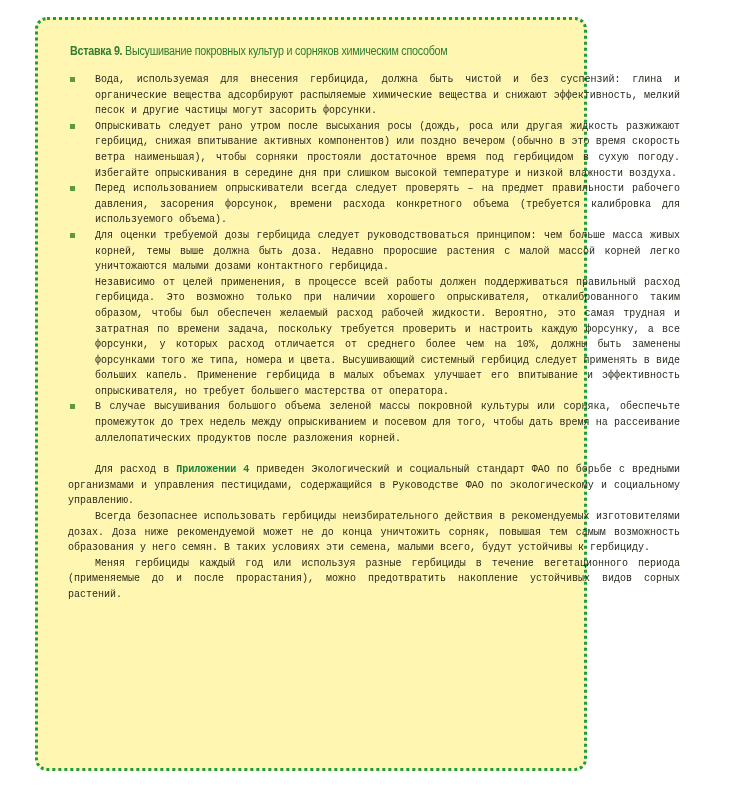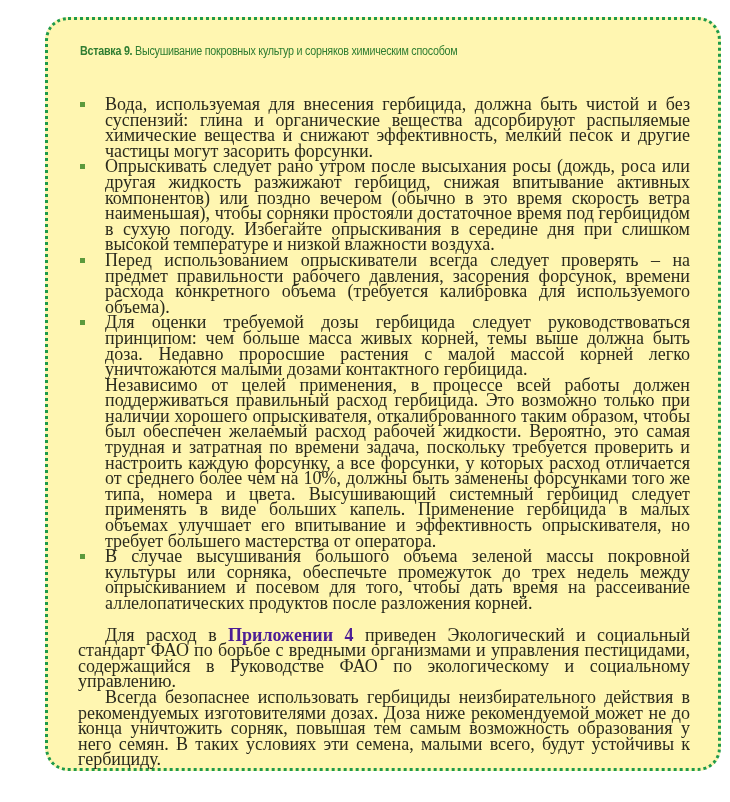--- a/index.html
+++ b/index.html
@@ -1,60 +1,59 @@
 <!DOCTYPE html>
 <html><head>
 <meta charset="utf-8">
 <style>
   html, body { margin: 0; padding: 0; background: #ffffff; }
   body { width: 730px; height: 802px; position: relative; overflow: hidden; }
   .box {
     position: absolute;
-    left: 45px; top: 17px;
-    width: 676px; height: 754px;
+    left: 35px; top: 17px;
+    width: 552px; height: 754px;
     box-sizing: border-box;
     background: #fff6b1;
     border: 3px dotted #1e9a4a;
-    border-radius: 23px;
+    border-radius: 12px;
   }
   .title {
     position: absolute;
     left: 32px; top: 24px;
     font-family: "Liberation Sans", sans-serif;
     font-size: 12.5px;
     color: #2f7d32;
     letter-spacing: -0.3px;
     transform: scaleX(0.86);
     transform-origin: left center;
     white-space: nowrap;
   }
   .title b { font-weight: bold; }
   .content {
     position: absolute;
     left: 30px; top: 52px;
     width: 612px;
-    font-family: Liberation Serif, serif;
-    font-size: 18px;
+    font-family: Liberation Mono, monospace;
+    font-size: 10px;
     line-height: 15.6px;
     color: #2a2a1e;
     text-align: justify;
-    margin-top: 25px;
   }
   ul.bullets { list-style: none; margin: 0; padding: 0; }
   ul.bullets li { position: relative; padding-left: 27px; margin: 0; }
   ul.bullets li .bullet {
     position: absolute; left: 2px; top: 5px;
     width: 5px; height: 5px; background: #5c9a3c;
   }
   .sub-para { padding-left: 27px; }
   .warning { padding-left: 27px; margin-top: 15px; font-weight: bold; }
   .warning .label { text-decoration: underline; }
   .para { text-indent: 27px; }
   .para.first { margin-top: 16px; }
-  .appx-link { color: #4c1d95; font-weight: bold; }
+  .appx-link { color: #15803d; font-weight: bold; }
 </style>
 </head>
 <body>
 
 <div class="box">
   <div class="title"><b>Вставка 9.</b><span> Высушивание покровных культур и сорняков химическим способом</span></div>
 
   <div class="content">
     <ul class="bullets">
       <li><span class="bullet"></span><span>Вода, используемая для внесения гербицида, должна быть чистой и без суспензий: глина и органические вещества адсорбируют распыляемые химические вещества и снижают эффективность, мелкий песок и другие частицы могут засорить форсунки.</span></li>
@@ -63,14 +62,15 @@
       <li><span class="bullet"></span><span>Для оценки требуемой дозы гербицида следует руководствоваться принципом: чем больше масса живых корней, темы выше должна быть доза. Недавно проросшие растения с малой массой корней легко уничтожаются малыми дозами контактного гербицида.</span></li>
     </ul>
     <div class="sub-para">Независимо от целей применения, в процессе всей работы должен поддерживаться правильный расход гербицида. Это возможно только при наличии хорошего опрыскивателя, откалиброванного таким образом, чтобы был обеспечен желаемый расход рабочей жидкости. Вероятно, это самая трудная и затратная по времени задача, поскольку требуется проверить и настроить каждую форсунку, а все форсунки, у которых расход отличается от среднего более чем на 10%, должны быть заменены форсунками того же типа, номера и цвета. Высушивающий системный гербицид следует применять в виде больших капель. Применение гербицида в малых объемах улучшает его впитывание и эффективность опрыскивателя, но требует большего мастерства от оператора.</div>
     <ul class="bullets">
       <li><span class="bullet"></span><span>В случае высушивания большого объема зеленой массы покровной культуры или сорняка, обеспечьте промежуток до трех недель между опрыскиванием и посевом для того, чтобы дать время на рассеивание аллелопатических продуктов после разложения корней.</span></li>
     </ul>
 
 
     <div class="para first"><span>Для расход в </span><span class="appx-link">Приложении 4</span><span> приведен Экологический и социальный стандарт ФАО по борьбе с вредными организмами и управления пестицидами, содержащийся в Руководстве ФАО по экологическому и социальному управлению.</span></div>
     <div class="para">Всегда безопаснее использовать гербициды неизбирательного действия в рекомендуемых изготовителями дозах. Доза ниже рекомендуемой может не до конца уничтожить сорняк, повышая тем самым возможность образования у него семян. В таких условиях эти семена, малыми всего, будут устойчивы к гербициду.</div>
+    <div class="para">Меняя гербициды каждый год или используя разные гербициды в течение вегетационного периода (применяемые до и после прорастания), можно предотвратить накопление устойчивых видов сорных растений.</div>
   </div>
 </div>
 
 </body></html>

